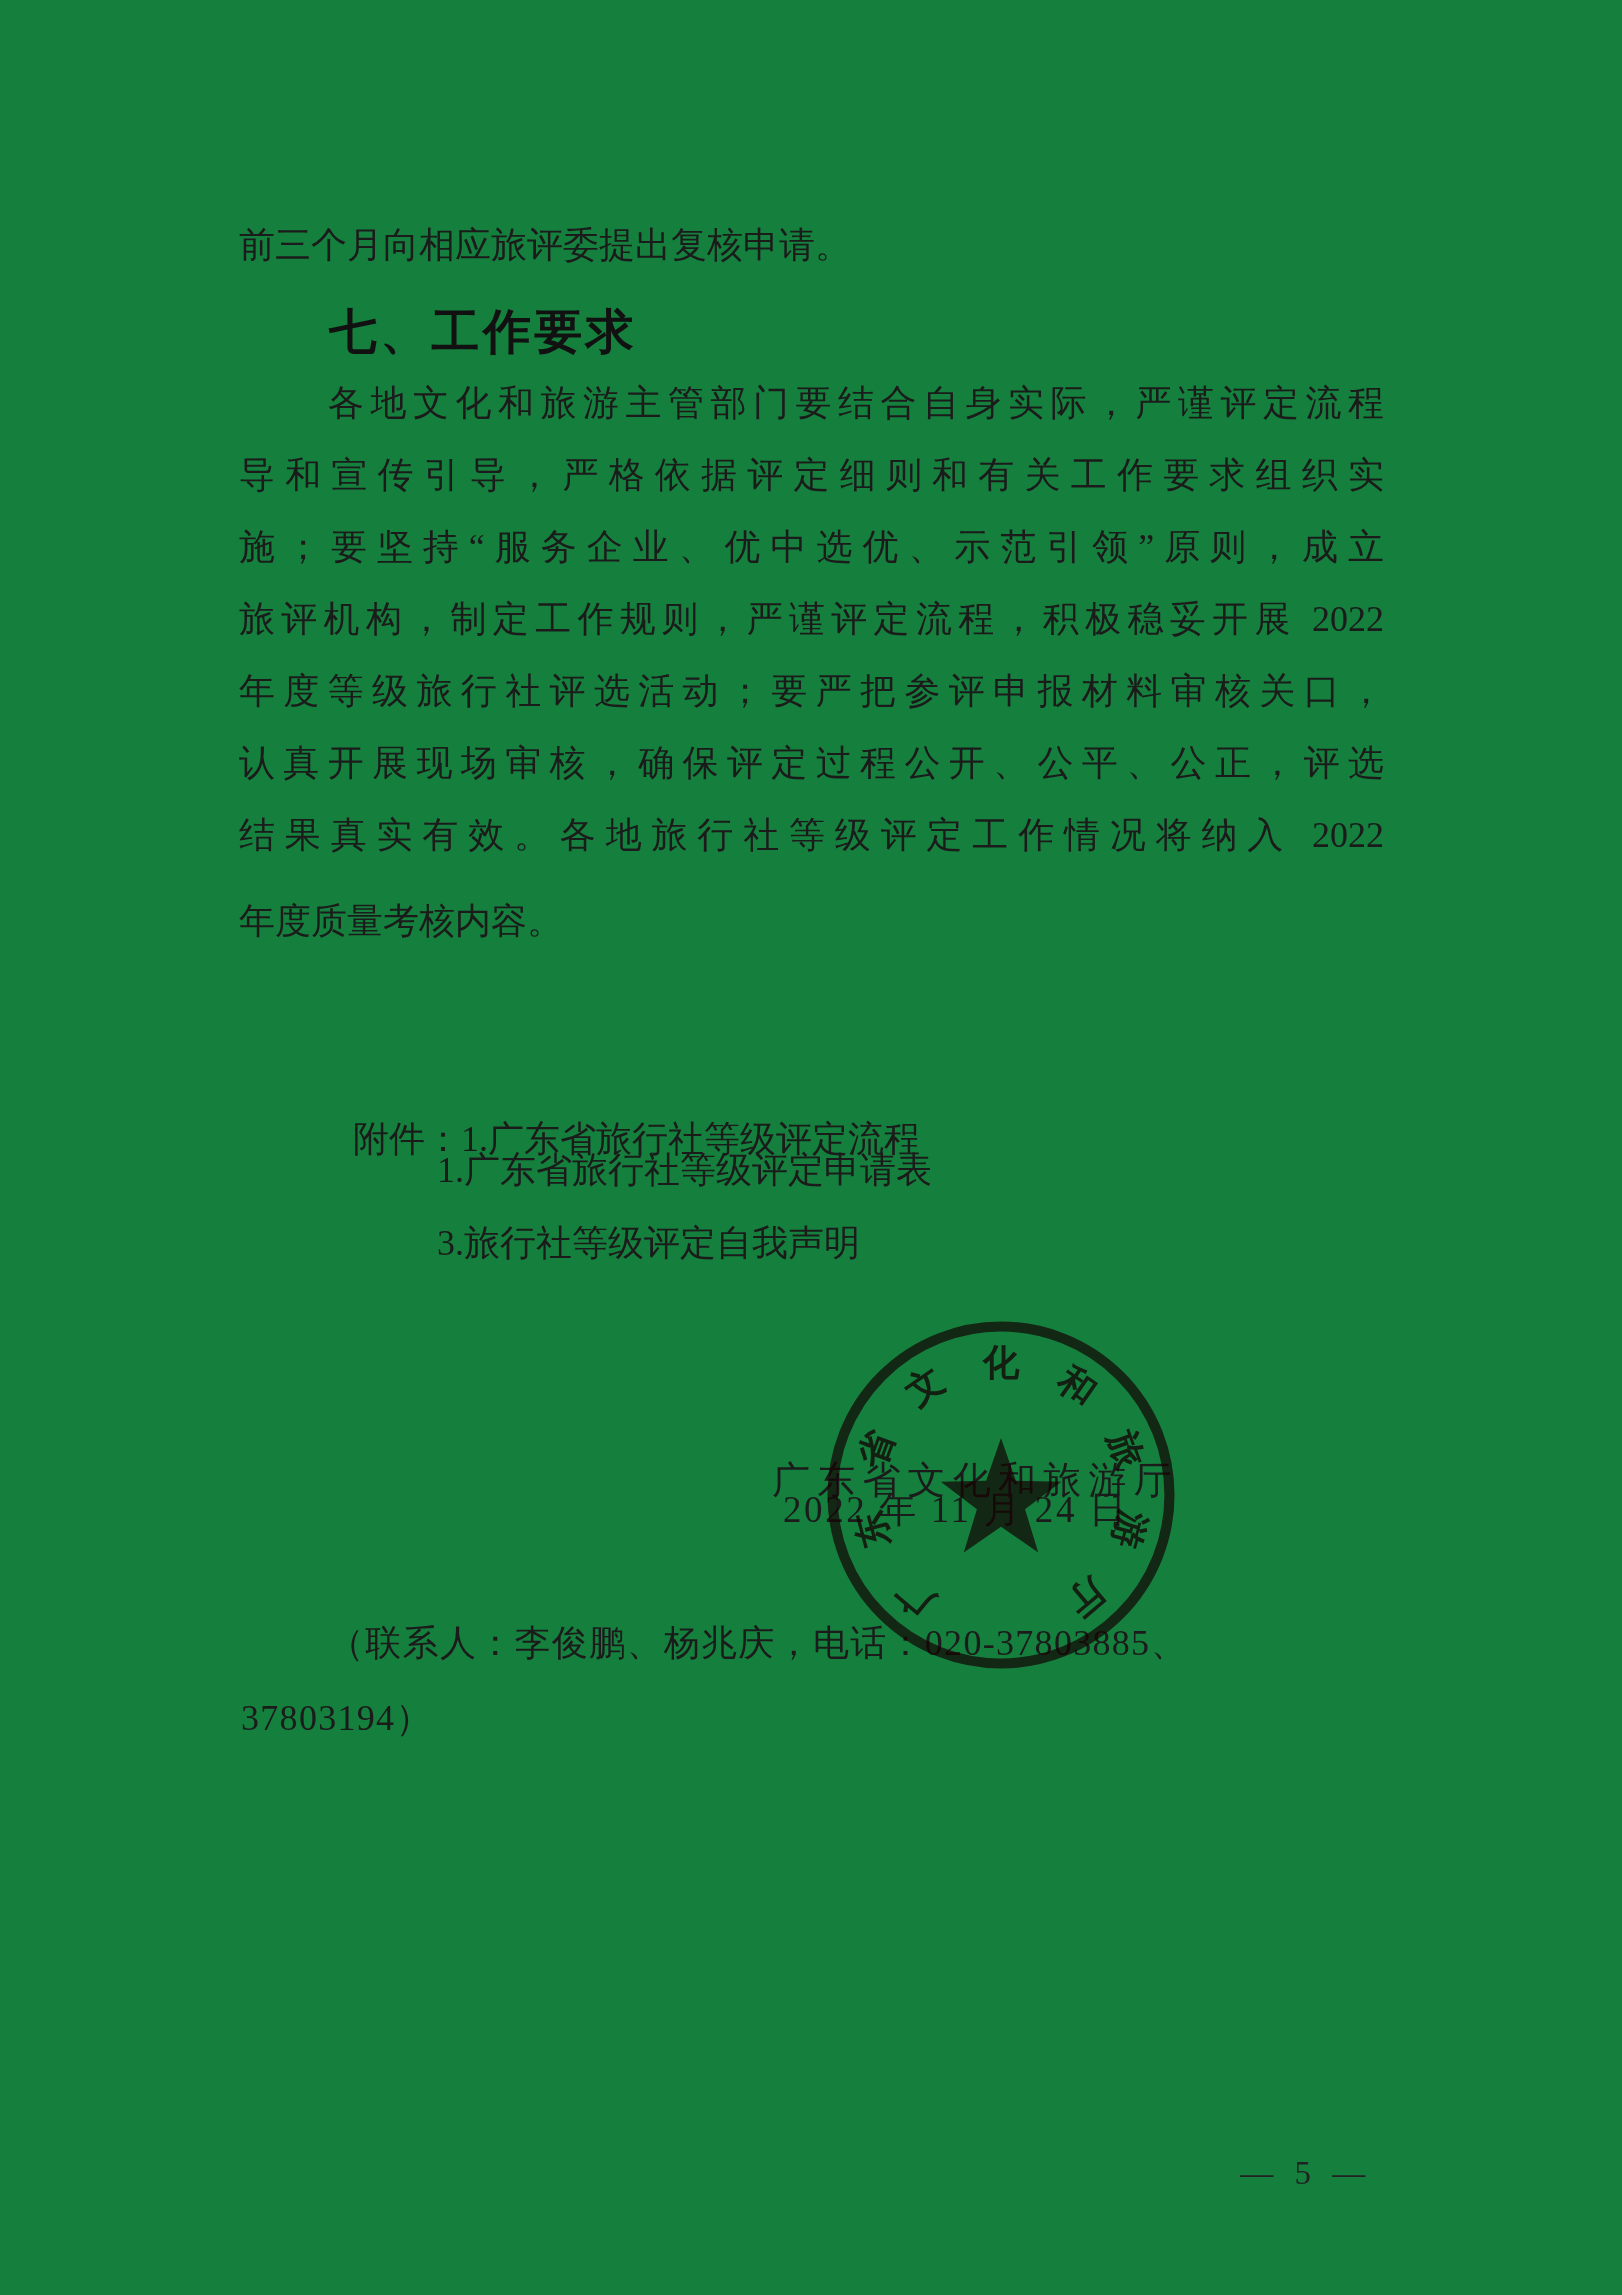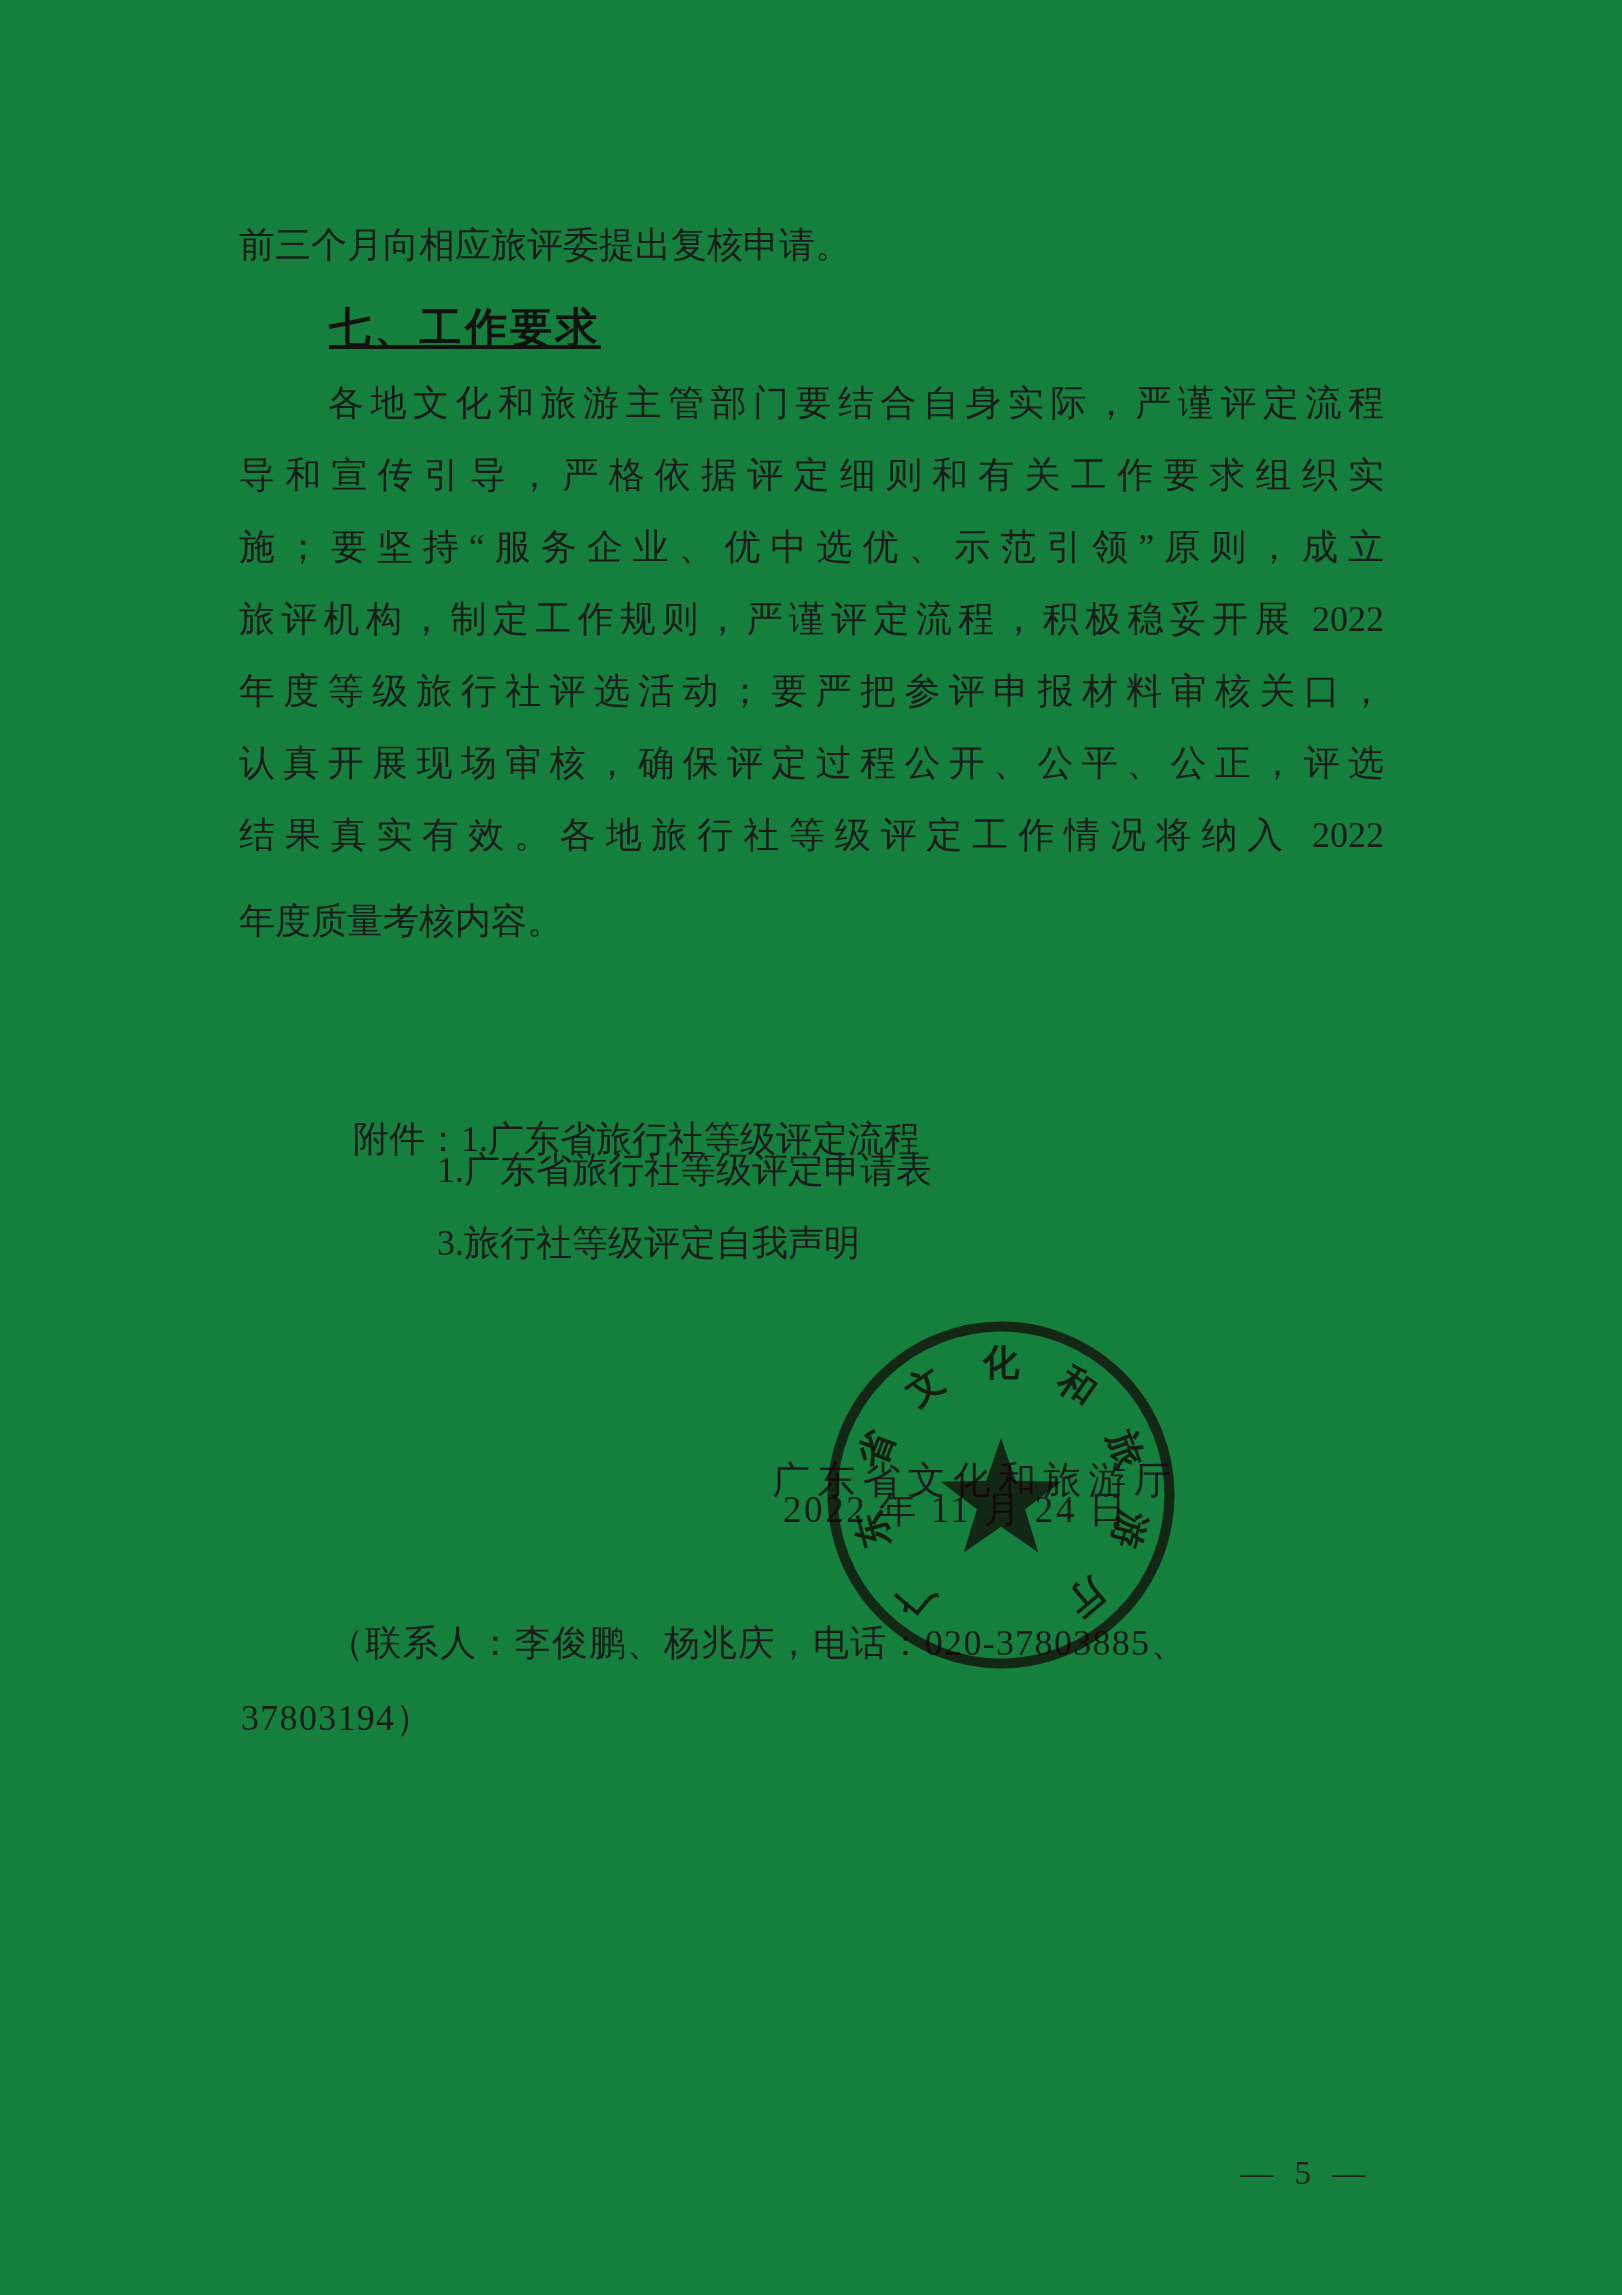--- a/index.html
+++ b/index.html
@@ -33,25 +33,24 @@
   .para-line.no-justify {
     text-align: left;
     text-align-last: left;
     margin-top: 14px;
   }
   .para-line.indent { text-indent: 89px; }
   .heading {
     position: absolute;
     font-family: "Liberation Sans", sans-serif;
     font-weight: 700;
-    font-size: 42px;
+    font-size: 48px;
     letter-spacing: 3.3px;
     color: #111;
     white-space: pre;
-    text-decoration: underline;
   }
   .org-line {
     position: absolute;
     font-size: 38px;
     letter-spacing: 7.2px;
     white-space: pre;
   }
   .date-line {
     position: absolute;
     font-size: 37px;

